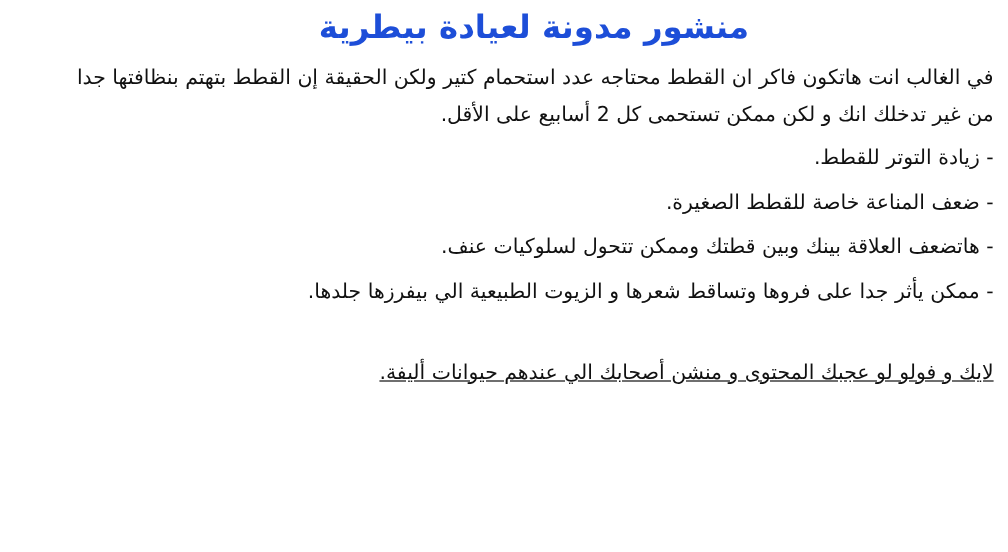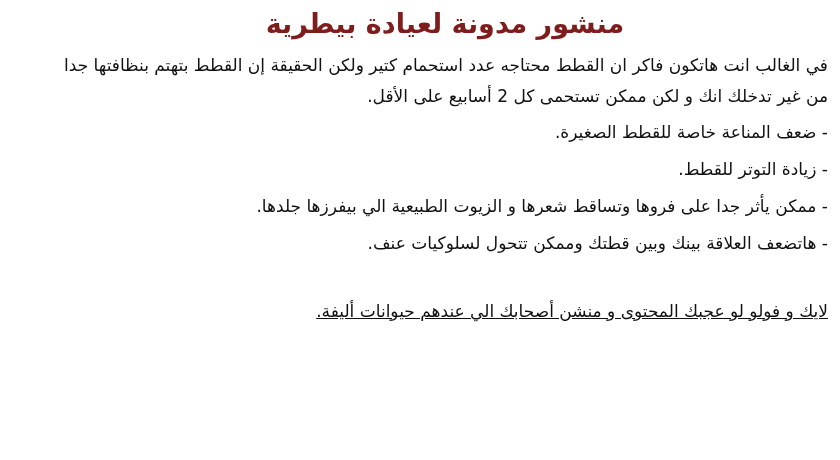--- a/index.html
+++ b/index.html
@@ -48,28 +48,28 @@
     line-height: 31px;
     margin: 37px 0 0 0;
     text-decoration: underline;
   }
 </style>
 </head>
 <body>
 
 <div class="page">
 
-  <h1 class="title" style="color: #7f1d1d;">منشور مدونة لعيادة بيطرية</h1>
+  <h1 class="title" style="color: #1d4ed8;">منشور مدونة لعيادة بيطرية</h1>
 
 
   <p class="para">في الغالب انت هاتكون فاكر ان القطط محتاجه عدد استحمام كتير ولكن الحقيقة إن القطط بتهتم بنظافتها جدا من غير تدخلك انك و لكن ممكن تستحمى كل 2 أسابيع على الأقل.</p>
 
 
   <div class="bullets">
+    <p class="bullet-line">- زيادة التوتر للقطط.</p>
     <p class="bullet-line">- ضعف المناعة خاصة للقطط الصغيرة.</p>
-    <p class="bullet-line">- زيادة التوتر للقطط.</p>
+    <p class="bullet-line">- هاتضعف العلاقة بينك وبين قطتك وممكن تتحول لسلوكيات عنف.</p>
     <p class="bullet-line">- ممكن يأثر جدا على فروها وتساقط شعرها و الزيوت الطبيعية الي بيفرزها جلدها.</p>
-    <p class="bullet-line">- هاتضعف العلاقة بينك وبين قطتك وممكن تتحول لسلوكيات عنف.</p>
   </div>
 
   <p class="footer-line">لايك و فولو لو عجبك المحتوى و منشن أصحابك الي عندهم حيوانات أليفة.</p>
 
 </div>
 
 </body></html>

